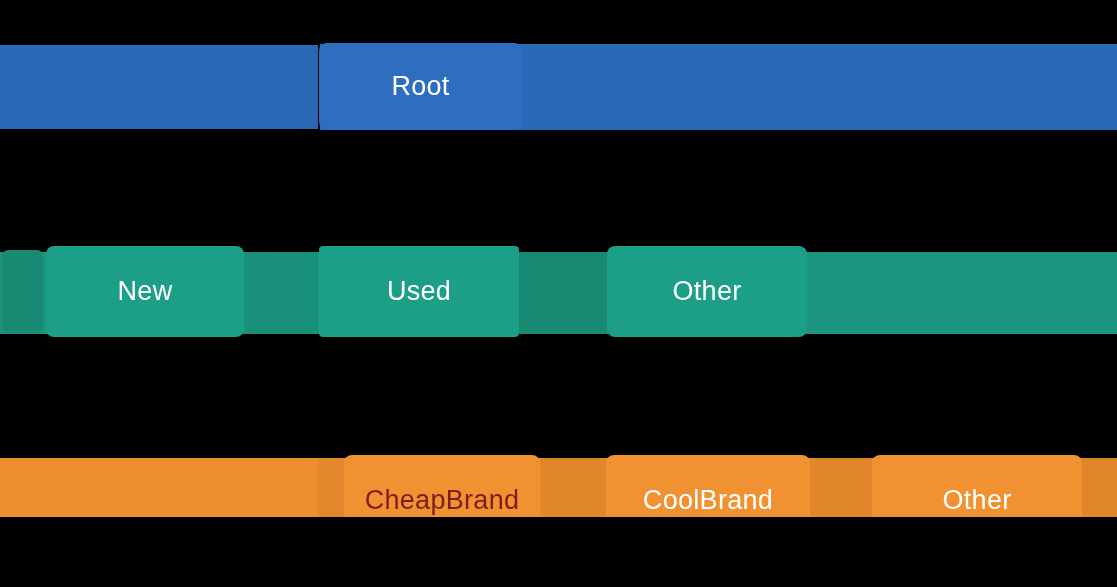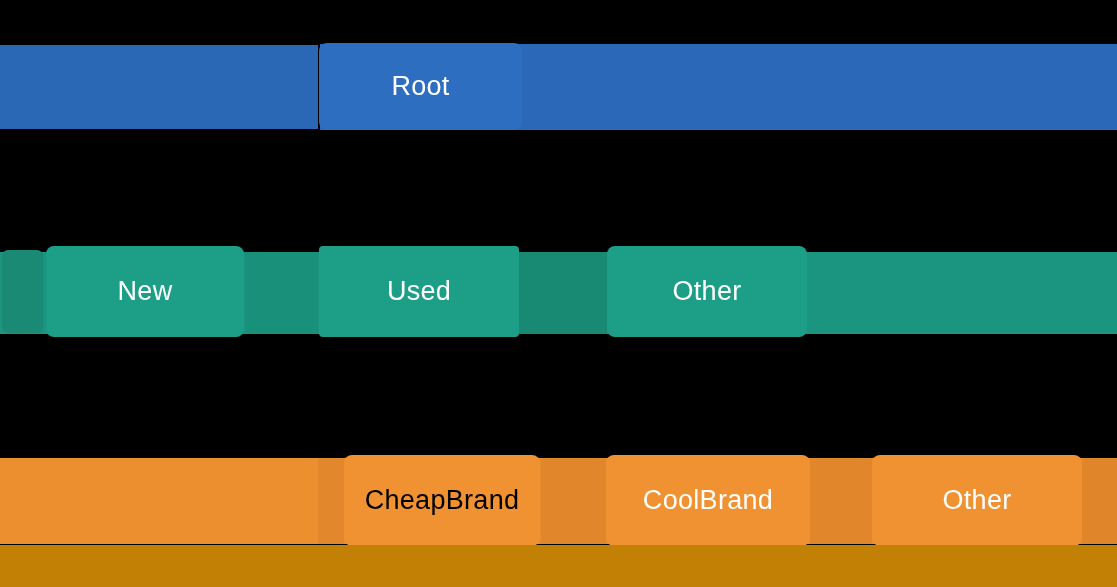--- a/index.html
+++ b/index.html
@@ -31,21 +31,21 @@
     font-size: 27px;
     font-weight: 400;
     letter-spacing: 0.3px;
     white-space: nowrap;
     user-select: none;
   }
 </style>
 </head>
 <body>
 
-<div id="stage" style="width: 1117px; height: 587px; background: rgb(0, 0, 0);">
+<div id="stage" style="width: 1117px; height: 517px; background: rgb(0, 0, 0);">
     <div class="band-seg" style="left: 0px; top: 44.5px; width: 318px; height: 84px; background: rgb(42, 103, 180);"></div>
     <div class="band-seg" style="left: 320px; top: 43.5px; width: 797px; height: 86px; background: rgb(43, 105, 184);"></div>
     <div class="tree-node" style="left: 319px; top: 42.5px; width: 203px; height: 87.5px; background: rgb(46, 110, 193); border-radius: 8px;">
       <span class="node-label" style="color: rgb(255, 255, 255);">Root</span>
     </div>
     <div class="band-seg" style="left: 0px; top: 251.5px; width: 1117px; height: 82px; background: rgb(27, 148, 128);"></div>
     <div class="band-seg" style="left: 245px; top: 251.5px; width: 73px; height: 82px; background: rgb(25, 144, 122);"></div>
     <div class="band-seg" style="left: 519px; top: 251.5px; width: 88px; height: 82px; background: rgb(24, 137, 115);"></div>
     <div class="tree-node" style="left: 2px; top: 250px; width: 40.5px; height: 82.5px; background: rgb(26, 138, 117); border-radius: 6px;"></div>
     <div class="tree-node" style="left: 46px; top: 246px; width: 198px; height: 91px; background: rgb(29, 158, 135); border-radius: 8px;">
@@ -57,21 +57,21 @@
     <div class="tree-node" style="left: 607px; top: 246px; width: 200px; height: 91px; background: rgb(29, 158, 135); border-radius: 8px;">
       <span class="node-label" style="color: rgb(255, 255, 255);">Other</span>
     </div>
     <div class="band-seg" style="left: 0px; top: 458px; width: 1117px; height: 85.5px; background: rgb(233, 141, 44);"></div>
     <div class="band-seg" style="left: 0px; top: 458px; width: 318px; height: 85.5px; background: rgb(236, 143, 46);"></div>
     <div class="band-seg" style="left: 318px; top: 458px; width: 26px; height: 85.5px; background: rgb(226, 135, 43);"></div>
     <div class="band-seg" style="left: 541px; top: 458px; width: 65px; height: 85.5px; background: rgb(225, 134, 42);"></div>
     <div class="band-seg" style="left: 810px; top: 458px; width: 62px; height: 85.5px; background: rgb(225, 134, 42);"></div>
     <div class="band-seg" style="left: 1082px; top: 458px; width: 35px; height: 85.5px; background: rgb(224, 133, 42);"></div>
     <div class="tree-node" style="left: 344px; top: 455px; width: 196px; height: 91px; background: rgb(240, 146, 49); border-radius: 8px;">
-      <span class="node-label" style="color: #000000;">CheapBrand</span>
+      <span class="node-label" style="color: #7f1d1d;">CheapBrand</span>
     </div>
     <div class="tree-node" style="left: 606px; top: 455px; width: 204px; height: 91px; background: rgb(240, 146, 49); border-radius: 8px;">
       <span class="node-label" style="color: rgb(255, 255, 255);">CoolBrand</span>
     </div>
     <div class="tree-node" style="left: 872px; top: 455px; width: 210px; height: 91px; background: rgb(240, 146, 49); border-radius: 8px;">
       <span class="node-label" style="color: rgb(255, 255, 255);">Other</span>
     </div>
     <div class="band-seg" style="left: 0px; top: 545px; width: 1117px; height: 42px; background: rgb(194, 129, 4);"></div>
   </div>
 

